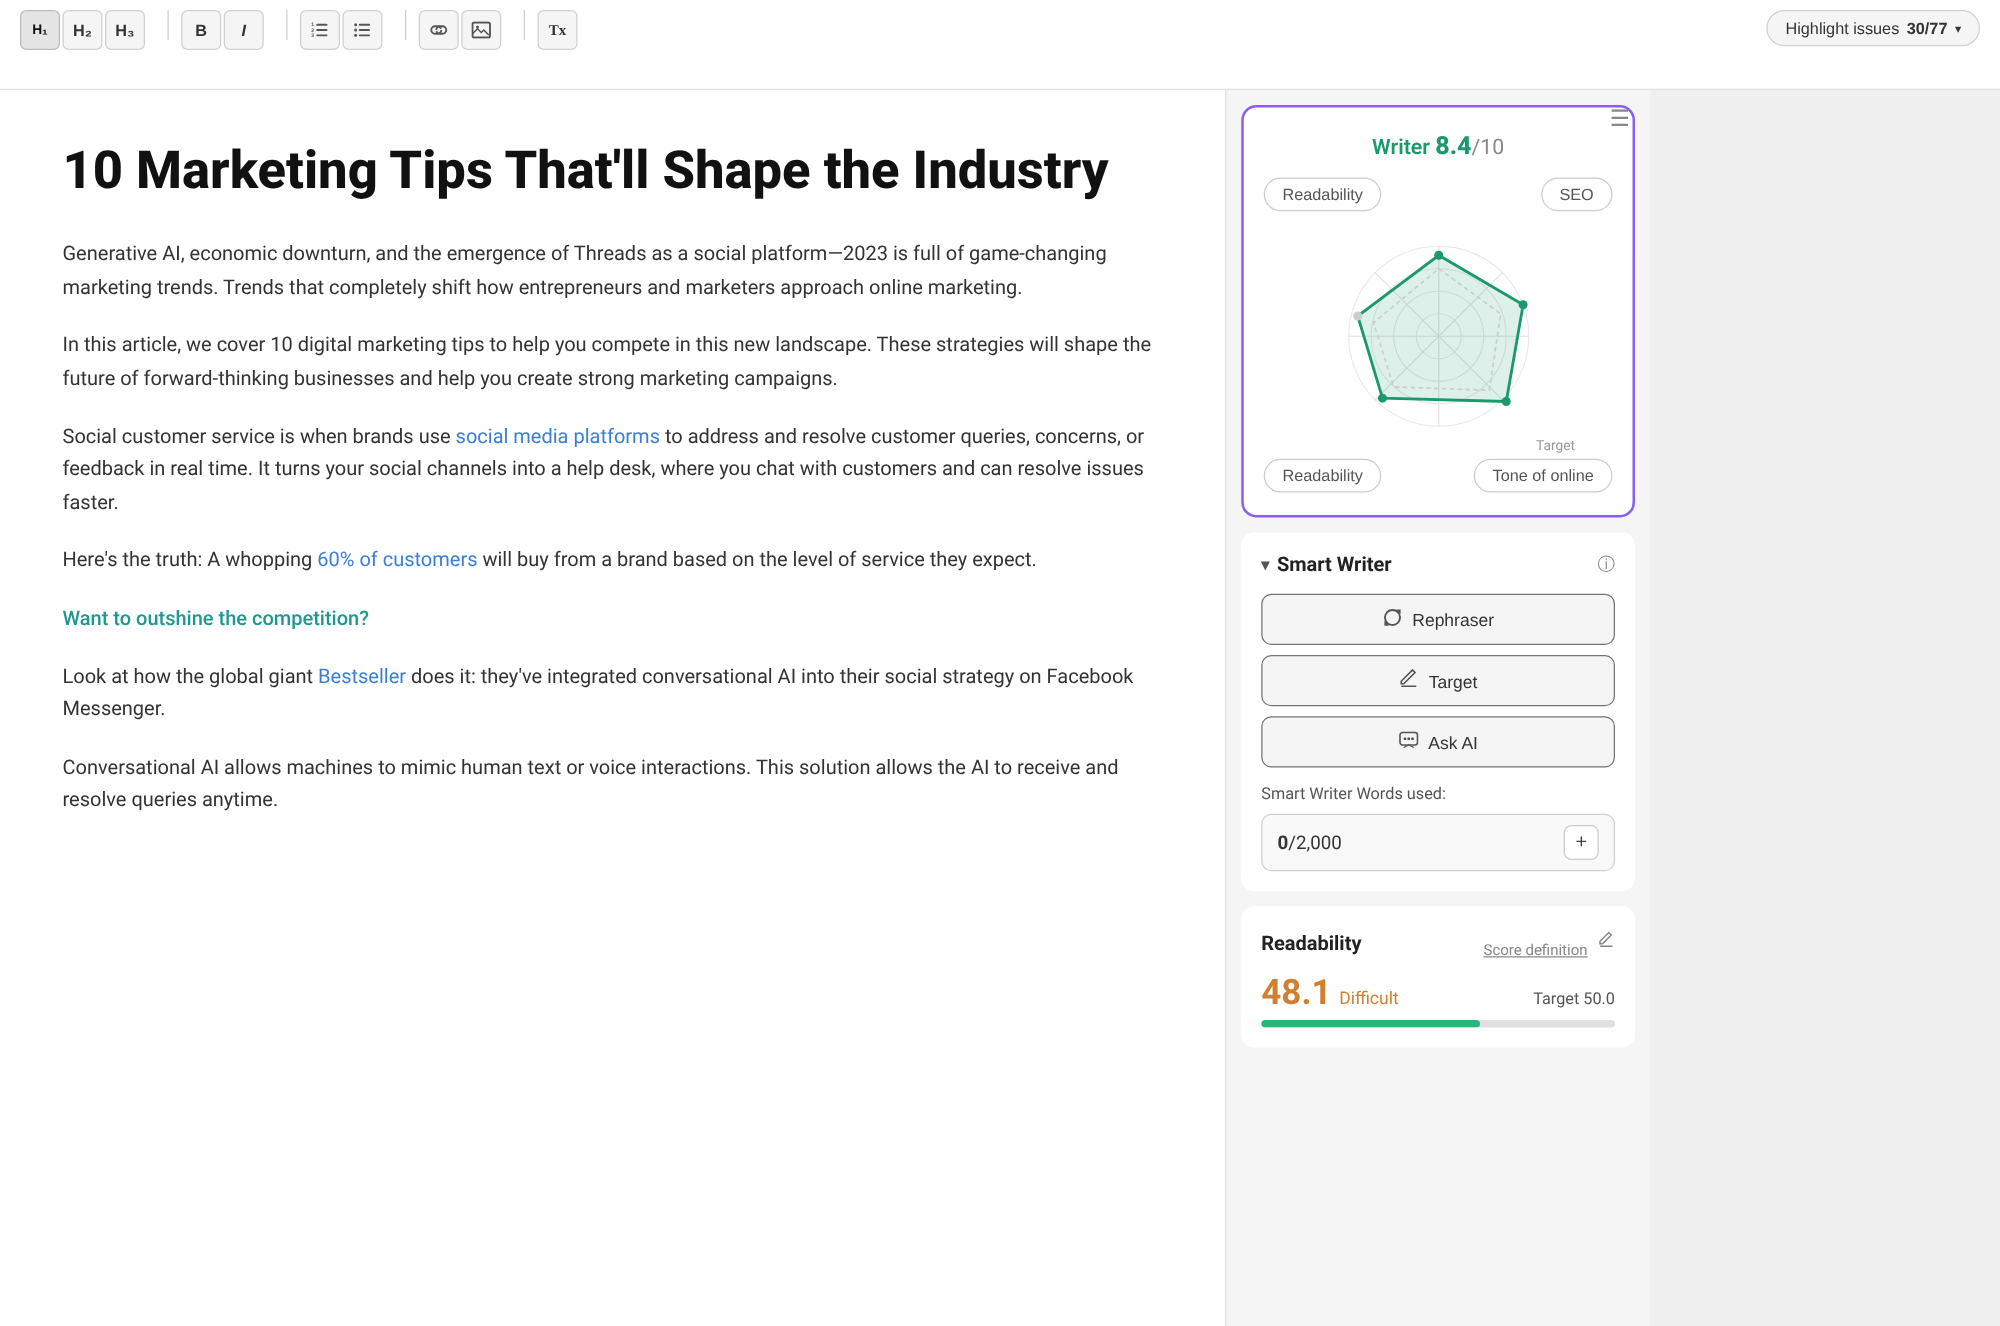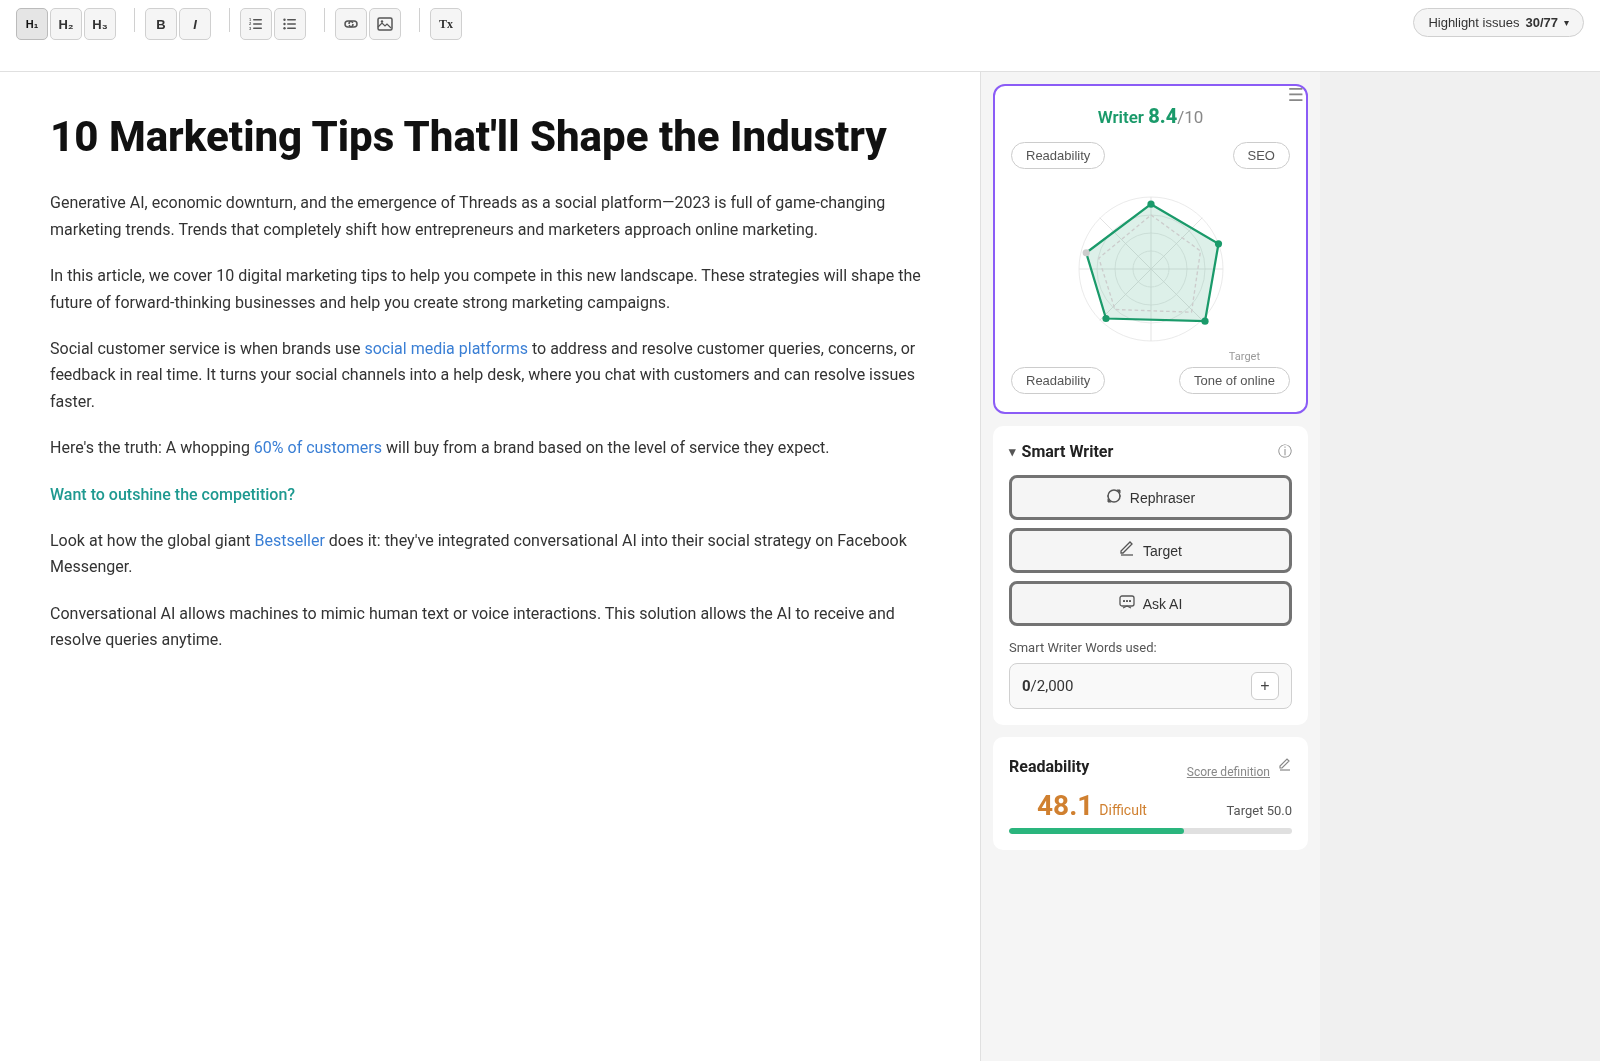--- a/index.html
+++ b/index.html
@@ -207,21 +207,21 @@
       color: #888;
       cursor: pointer;
     }
     .ai-btn {
       display: flex;
       align-items: center;
       justify-content: center;
       gap: 8px;
       width: 100%;
       padding: 10px;
-      border: 3px solid #737373;
+      border: 1px solid #737373;
       border-radius: 8px;
       background: #f5f5f5;
       cursor: pointer;
       font-size: 14px;
       color: #333;
       margin-bottom: 8px;
     }
     .ai-btn:last-of-type { margin-bottom: 0; }
     .ai-btn-icon {
       font-size: 14px;
@@ -292,21 +292,20 @@
     .edit-icon {
       font-size: 14px;
       color: #888;
       cursor: pointer;
     }
     .readability-score-row {
       display: flex;
       align-items: baseline;
       gap: 6px;
       margin-bottom: 2px;
-      margin-left: 28px;
     }
     .read-score-num {
       font-size: 28px;
       font-weight: 700;
       color: #d08030;
     }
     .read-score-label {
       font-size: 14px;
       color: #d08030;
     }

